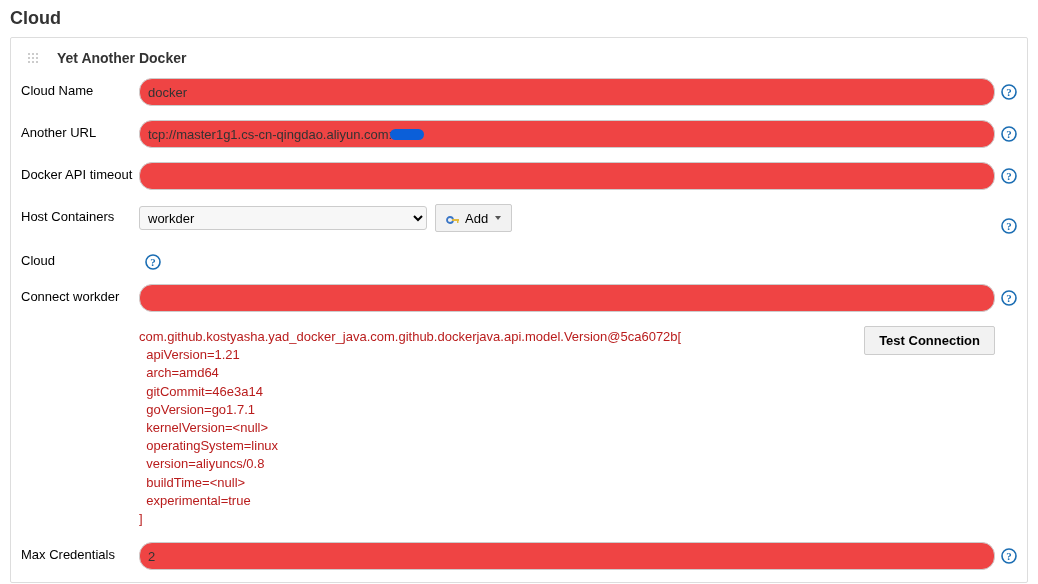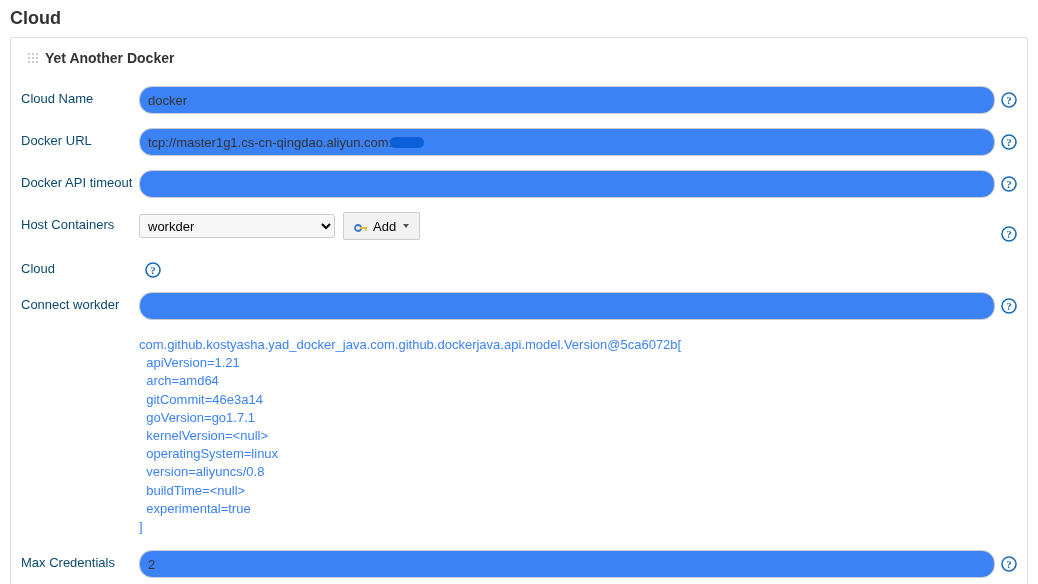--- a/index.html
+++ b/index.html
@@ -21,22 +21,22 @@
       margin-bottom: 8px;
     }
     .panel {
       border: 1px solid #ddd;
       padding: 12px 10px;
       border-radius: 2px;
     }
     .subsection-header {
       display: flex;
       align-items: center;
-      gap: 6px;
-      margin-bottom: 20px;
+      gap: 18px;
+      margin-bottom: 12px;
       margin-left: 6px;
     }
     .grip-icon {
       width: 12px;
       height: 12px;
       display: inline-block;
     }
     .grip-icon svg { display: block; }
     .subsection-title {
       font-weight: bold;
@@ -44,48 +44,48 @@
     }
     .form-row {
       display: flex;
       align-items: flex-start;
       margin-bottom: 14px;
     }
     .form-label {
       width: 118px;
       flex-shrink: 0;
       padding-top: 5px;
-      color: #0c4a6e;
+      color: #000000;
       font-size: 13px;
     }
     .form-field {
       flex: 1;
       display: flex;
       align-items: center;
       gap: 8px;
     }
     .text-input {
       flex: 1;
       width: 100%;
       border: 1px solid #ccc;
       border-radius: 13px;
       padding: 11px 8px;
       font-size: 13px;
       color: #333;
-      background: #3b82f6;
+      background: #ef4444;
       height: 28px;
     }
     .select-input {
       border: 1px solid #ccc;
       border-radius: 3px;
       padding: 3px 4px;
       font-size: 13px;
       background: #f7f7f7;
       height: 24px;
-      width: 196px;
+      width: 288px;
     }
     .select-full {
       flex: 1;
       width: 100%;
     }
     .help-icon {
       width: 16px;
       height: 16px;
       flex-shrink: 0;
       margin-left: 6px;
@@ -119,21 +119,21 @@
     }
     .status-row {
       display: flex;
       align-items: flex-start;
       margin-bottom: 14px;
     }
     .status-text {
       flex: 1;
       white-space: pre;
       font-size: 13px;
-      color: #3b82f6;
+      color: #b91c1c;
       line-height: 1.4;
       padding-top: 2px;
     }
     .test-button {
       border: 1px solid #ccc;
       background: #f2f2f2;
       padding: 6px 14px;
       font-size: 13px;
       font-weight: bold;
       cursor: pointer;
@@ -181,21 +181,21 @@
     </div>
     <span class="help-icon">
       <svg viewBox="0 0 16 16" width="16" height="16">
           <circle cx="8" cy="8" r="7" fill="none" stroke="#1a6db3" stroke-width="1.6"></circle>
           <text x="8" y="12" text-anchor="middle" font-size="11" font-weight="bold" fill="#1a6db3" font-family="Georgia,serif">?</text>
         </svg>
     </span>
   </div>
 
   <div class="form-row">
-    <div class="form-label">Docker URL</div>
+    <div class="form-label">Another URL</div>
     <div class="form-field">
       <div class="text-input" style="display:flex;align-items:center;">
         <span>tcp://master1g1.cs-cn-qingdao.aliyun.com:</span>
           <span class="url-highlight"></span>
       </div>
     </div>
     <span class="help-icon">
       <svg viewBox="0 0 16 16" width="16" height="16">
           <circle cx="8" cy="8" r="7" fill="none" stroke="#1a6db3" stroke-width="1.6"></circle>
           <text x="8" y="12" text-anchor="middle" font-size="11" font-weight="bold" fill="#1a6db3" font-family="Georgia,serif">?</text>
@@ -272,20 +272,21 @@
   apiVersion=1.21
   arch=amd64
   gitCommit=46e3a14
   goVersion=go1.7.1
   kernelVersion=&lt;null&gt;
   operatingSystem=linux
   version=aliyuncs/0.8
   buildTime=&lt;null&gt;
   experimental=true
 ]</div>
+    <button class="test-button">Test Connection</button>
     <span style="width:22px;flex-shrink:0"></span>
   </div>
 
   <div class="form-row" style="margin-bottom:0">
     <div class="form-label">Max Credentials</div>
     <div class="form-field">
       <input type="text" class="text-input" value="2" style="">
     </div>
     <span class="help-icon">
       <svg viewBox="0 0 16 16" width="16" height="16">

